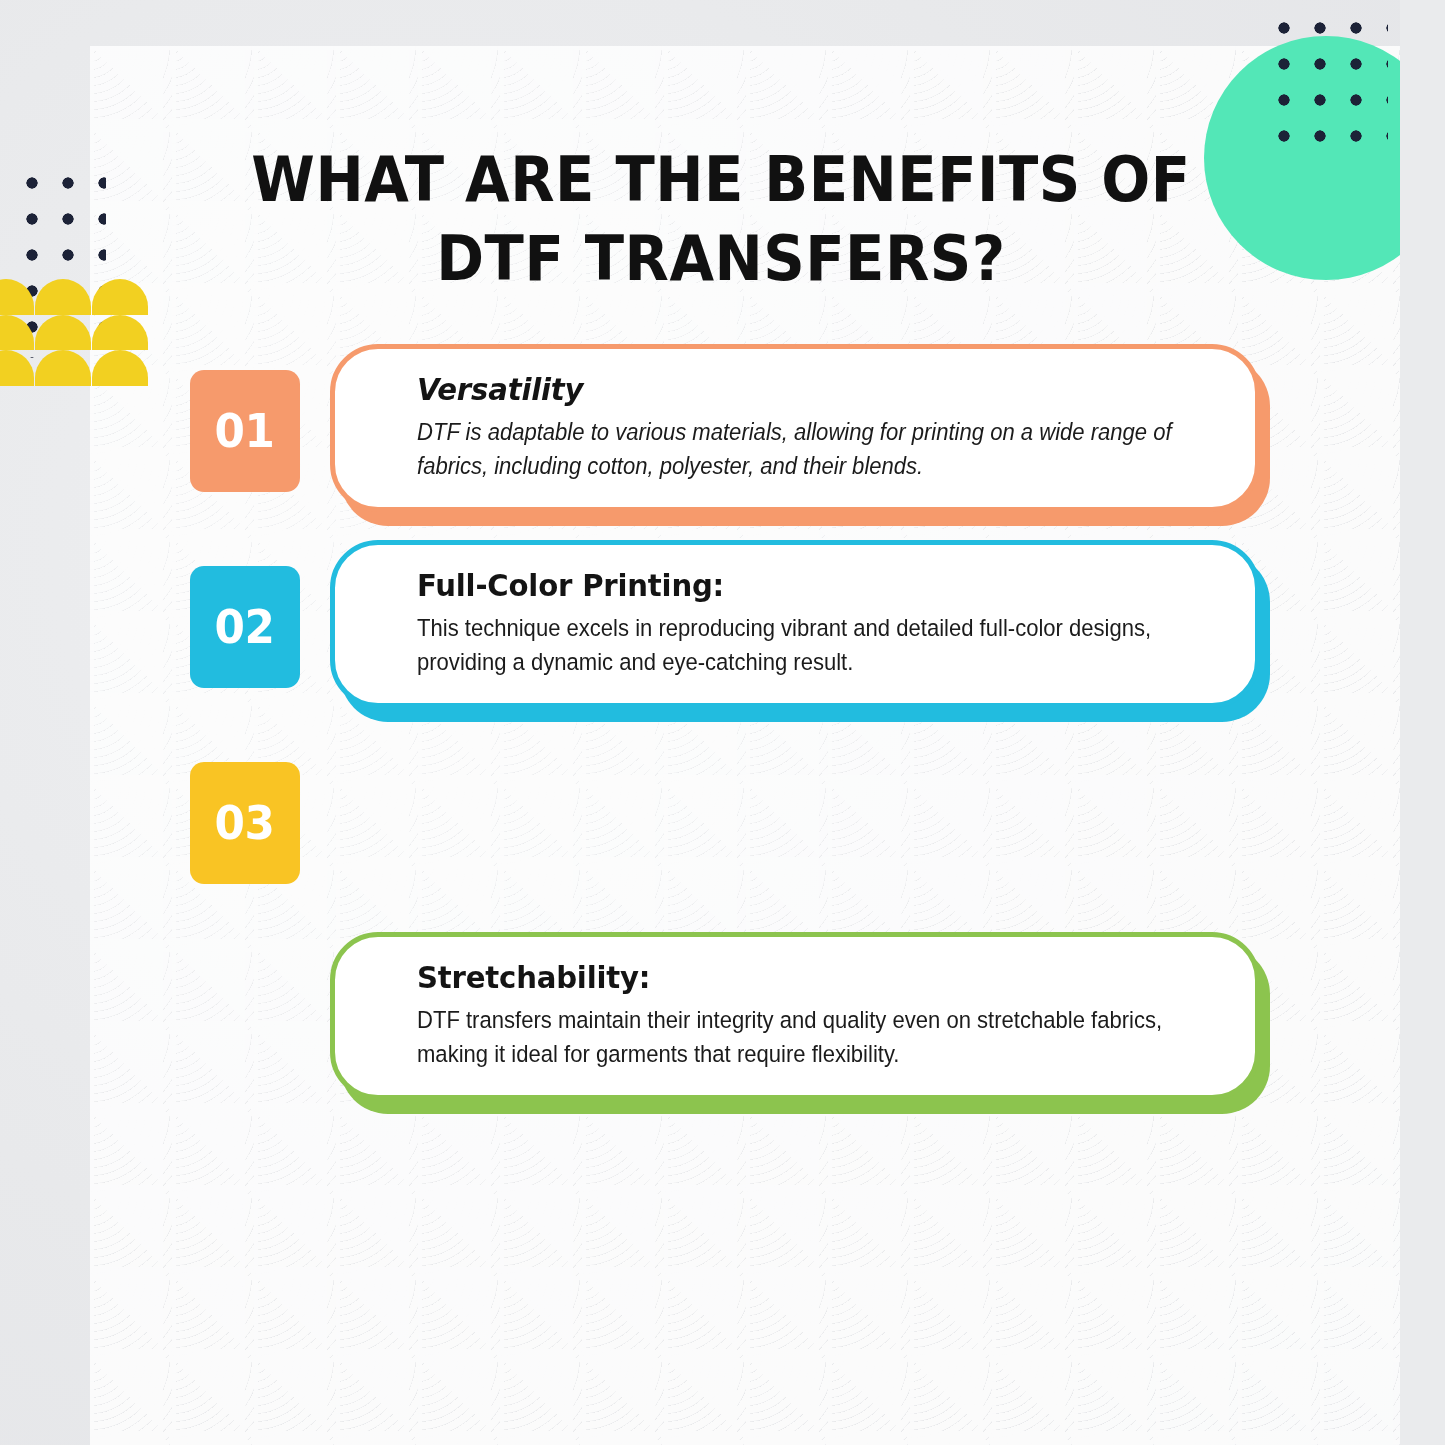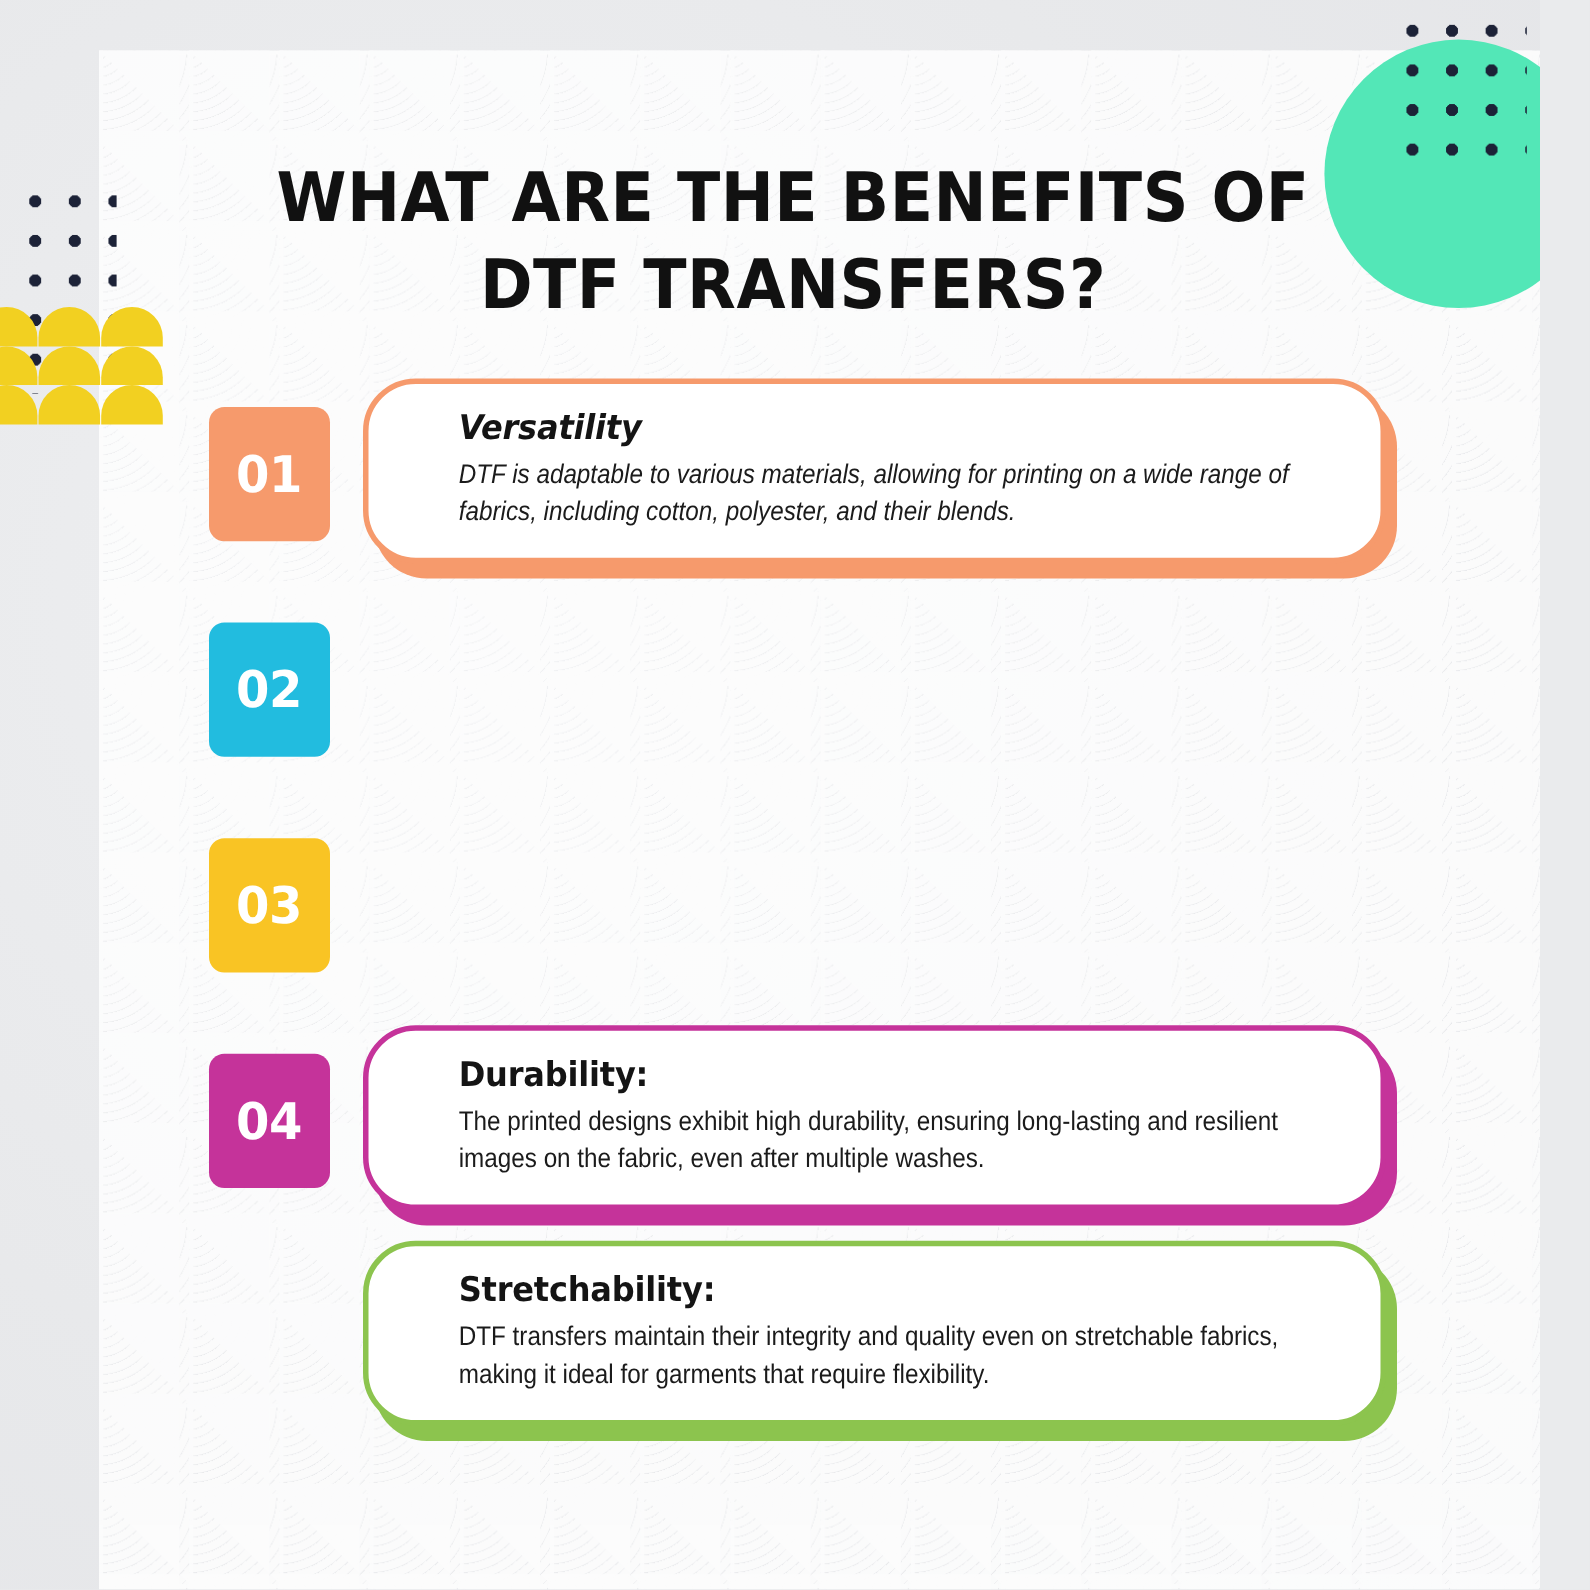--- a/index.html
+++ b/index.html
@@ -257,40 +257,35 @@
           <p class="card-title">Versatility</p>
           <p class="card-desc">DTF is adaptable to various materials, allowing for printing on a wide range of fabrics, including cotton, polyester, and their blends.</p>
         </div>
       </div>
     </div>
 
     <div class="card-row">
       <div class="badge" style="background: rgb(34, 188, 223);">
         <span class="badge-num">02</span>
       </div>
+      <div class="bubble-wrap">
+        <div class="bubble-shadow" style="background: rgb(34, 188, 223);"></div>
+        <div class="bubble" style="border-color: rgb(34, 188, 223);">
+          <p class="card-title">Full-Color Printing:</p>
+          <p class="card-desc">This technique excels in reproducing vibrant and detailed full-color designs, providing a dynamic and eye-catching result.</p>
+        </div>
+      </div>
     </div>
 
     <div class="card-row">
       <div class="badge" style="background: rgb(249, 196, 36); text-align: right;">
         <span class="badge-num">03</span>
       </div>
     </div>
 
-    <div class="card-row">
-      <div class="badge" style="background: rgb(197, 51, 154);">
-        <span class="badge-num">04</span>
-      </div>
-      <div class="bubble-wrap">
-        <div class="bubble-shadow" style="background: rgb(197, 51, 154);"></div>
-        <div class="bubble" style="border-color: rgb(197, 51, 154);">
-          <p class="card-title">Durability:</p>
-          <p class="card-desc">The printed designs exhibit high durability, ensuring long-lasting and resilient images on the fabric, even after multiple washes.</p>
-        </div>
-      </div>
-    </div>
 
     <div class="card-row">
       <div class="bubble-wrap">
         <div class="bubble-shadow" style="background: rgb(140, 196, 78);"></div>
         <div class="bubble" style="border-color: rgb(140, 196, 78);">
           <p class="card-title">Stretchability:</p>
           <p class="card-desc">DTF transfers maintain their integrity and quality even on stretchable fabrics, making it ideal for garments that require flexibility.</p>
         </div>
       </div>
     </div>

